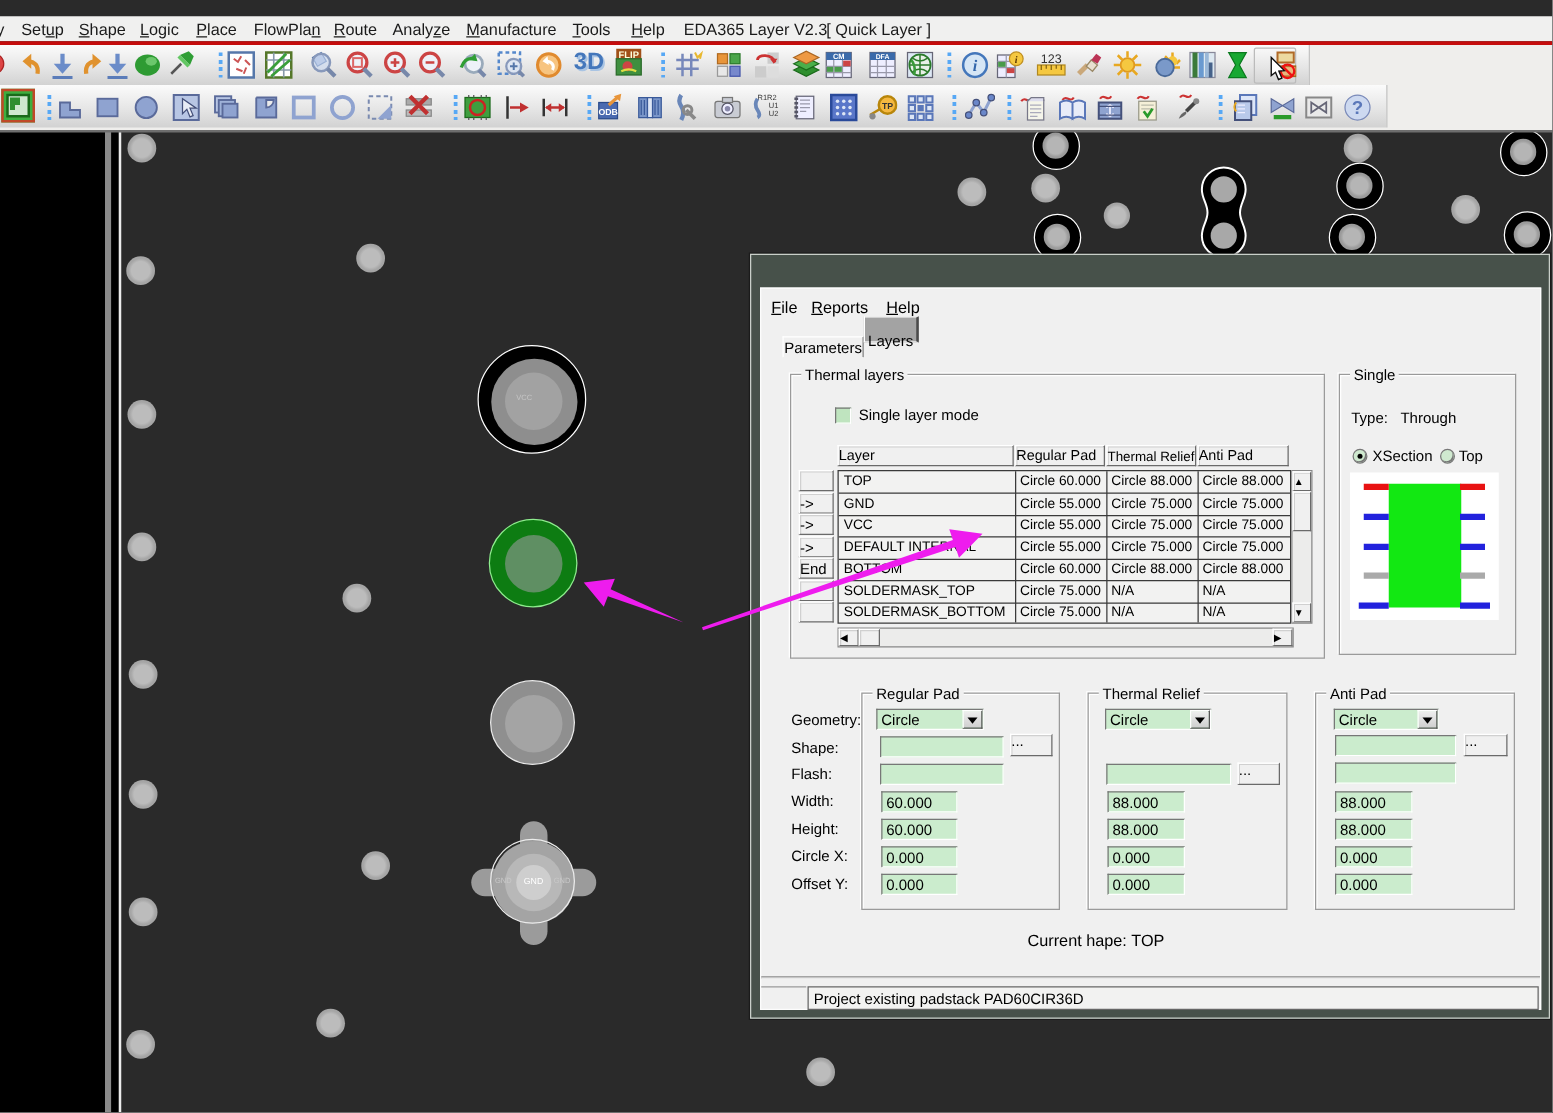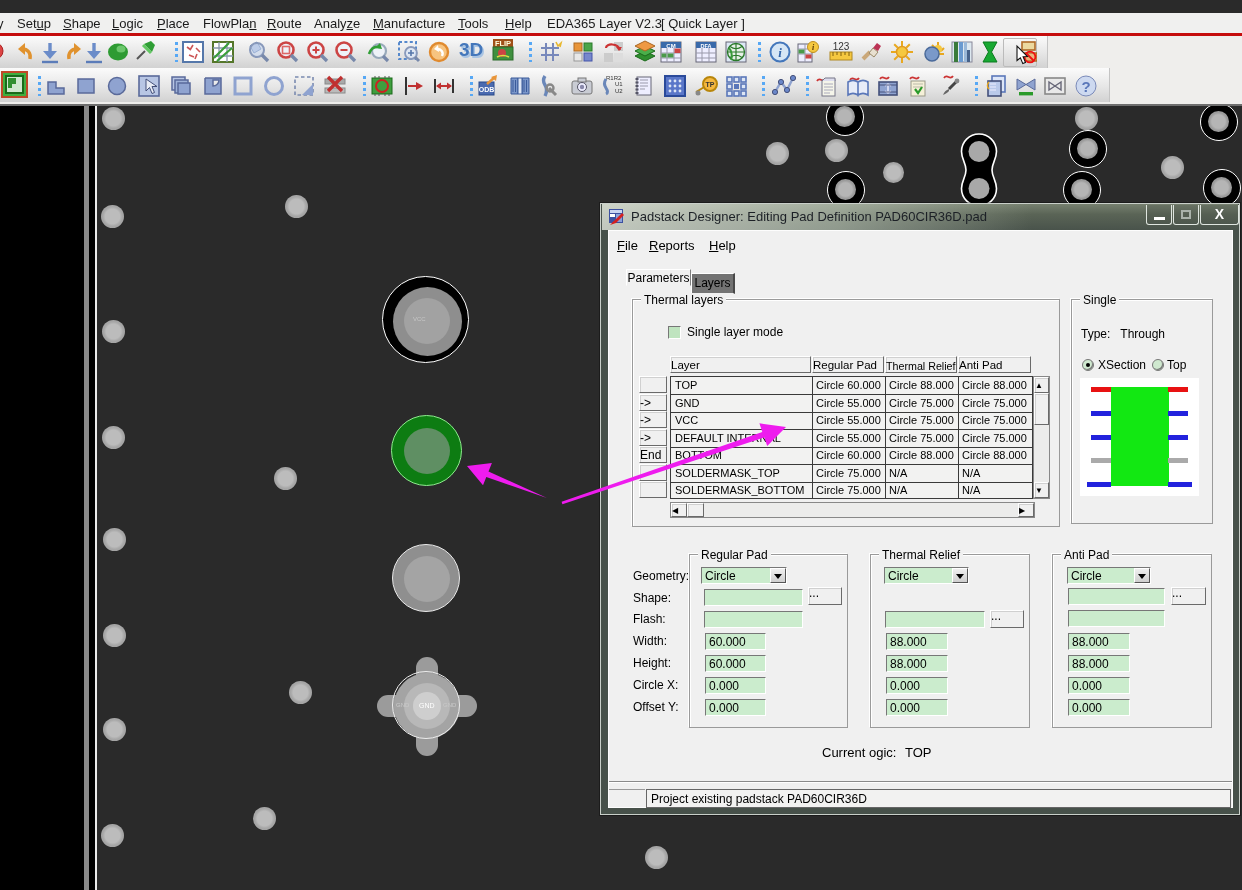--- a/index.html
+++ b/index.html
@@ -494,45 +494,26 @@
 <div class="a" style="left:377px;top:591px;width:100px;height:22px;border-radius:11px;background:#9b9b9b"></div>
 <div class="a" style="left:394px;top:569px;width:66px;height:66px;border-radius:50%;background:#a4a4a4"></div>
 <div class="a" style="left:404px;top:579px;width:46px;height:46px;border-radius:50%;background:#b8b8b8"></div>
 <div class="a" style="left:413px;top:588px;width:28px;height:28px;border-radius:50%;background:#cecece"></div>
 <div class="a" style="left:392px;top:567px;width:68px;height:68px;border-radius:50%;border:1px solid #ececec"></div>
 <div class="a" style="left:419px;top:598px;font-size:7px;color:#fff">GND</div>
 <div class="a" style="left:396px;top:598px;font-size:6px;color:#c9c9c9">GND</div>
 <div class="a" style="left:443px;top:598px;font-size:6px;color:#c9c9c9">GND</div>
 </div>
 <div class="a" id="dlg">
-<div class="a" id="dtitle">
-        <div class="a" id="dglow"></div>
-        <div class="a" id="dtext">Padstack Designer: Editing Pad Definition PAD60CIR36D.pad</div>
-        <svg class="a" style="left:7px;top:5px;width:16px;height:16px" viewBox="0 0 16 16">
-          <rect x="0" y="0" width="14" height="14" fill="#3c50a0"></rect>
-          <rect x="1" y="1" width="12" height="3" fill="#c8d4f0"></rect>
-          <rect x="1" y="5" width="5" height="3" fill="#fff"></rect>
-          <rect x="7" y="5" width="6" height="8" fill="#8aa0d8"></rect>
-          <path d="M3 14L13 4l2 2-8 8z" fill="#d42020"></path>
-          <path d="M1 16l4-4 2 2z" fill="#d42020"></path>
-        </svg>
-<div class="a" style="left:544px;top:1px;width:26px;height:20px;border:1px solid #dfe5df;border-top:0;border-radius:0 0 3px 3px;background:rgba(70,80,70,.25)">
-          <div class="a" style="left:7px;top:12px;width:11px;height:3px;background:#fff"></div>
-        </div>
-<div class="a" style="left:571px;top:1px;width:26px;height:20px;border:1px solid #dfe5df;border-top:0;border-radius:0 0 3px 3px;background:rgba(70,80,70,.25)">
-          <div class="a" style="left:7px;top:5px;width:10px;height:9px;border:2px solid #aab2aa"></div>
-        </div>
-<div class="a" style="left:598px;top:1px;width:39px;height:20px;border:1px solid #dfe5df;border-top:0;border-radius:0 0 3px 3px;background:rgba(70,80,70,.25);color:#fff;font-size:14px;font-weight:bold;text-align:center;line-height:19px;font-family:'Liberation Sans'">X</div>
-      </div>
 <div class="a" id="dclient">
         <div class="lbl" style="left:8px;top:7px;font-size:13px"><u>F</u>ile</div>
 <div class="lbl" style="left:40px;top:7px;font-size:13px"><u>R</u>eports</div>
 <div class="lbl" style="left:100px;top:7px;font-size:13px"><u>H</u>elp</div>
 <div class="a" style="left:17px;top:38px;width:65px;height:17px;background:#f0f0f0;border:1px solid;border-color:#fff #808080 #f0f0f0 #fff;font-size:12px;text-align:center;padding-top:1px">Parameters</div>
-<div class="a" style="left:82px;top:42px;width:44px;height:21px;background:#737373;border:1px solid;border-color:#fff #4a4a4a #f0f0f0 #fff;border-right-width:2px;font-size:12px;text-align:center;padding-top:2px">Layers</div>
+<div class="a" style="left:82px;top:22px;width:44px;height:21px;background:#a3a3a3;border:1px solid;border-color:#fff #4a4a4a #f0f0f0 #fff;border-right-width:2px;font-size:12px;text-align:center;padding-top:12px">Layers</div>
 <div class="gb" style="left:23px;top:68px;width:428px;height:228px">
           <s>Thermal layers</s>
         </div>
 <div class="a" style="left:59px;top:95px;width:13px;height:13px;background:#bfe4bf;border:1px solid;border-color:#777 #fff #fff #777"></div>
 <div class="lbl" style="left:78px;top:94px">Single layer mode</div>
 <div class="btn3" style="left:61px;top:125px;width:141px;height:17px;padding-top:2px;font-size:11.5px">Layer</div>
 <div class="btn3" style="left:203px;top:125px;width:72px;height:17px;padding-top:2px;font-size:11.5px">Regular Pad</div>
 <div class="btn3" style="left:276px;top:125px;width:72px;height:17px;padding-top:3px;font-size:10.7px">Thermal Relief</div>
 <div class="btn3" style="left:349px;top:125px;width:73px;height:17px;padding-top:2px;font-size:11.5px">Anti Pad</div>
 <div class="btn3" style="left:30px;top:145px;width:28px;height:17px;padding-top:14px;font-size:12px">Bgn</div>
@@ -645,21 +626,21 @@
 <div class="fld" style="left:277px;top:446px;width:62px;height:17px">0.000</div>
 <div class="fld" style="left:277px;top:468px;width:62px;height:17px">0.000</div>
 <div class="fld" style="left:458px;top:336px;width:84px;height:17px">Circle<i class="cbtn"></i></div>
 <div class="fld" style="left:459px;top:357px;width:97px;height:17px"></div>
 <div class="btn3" style="left:562px;top:356px;width:35px;height:18px;line-height:10px;font-size:12px">...</div>
 <div class="fld" style="left:459px;top:379px;width:97px;height:17px"></div>
 <div class="fld" style="left:459px;top:402px;width:62px;height:17px">88.000</div>
 <div class="fld" style="left:459px;top:424px;width:62px;height:17px">88.000</div>
 <div class="fld" style="left:459px;top:446px;width:62px;height:17px">0.000</div>
 <div class="fld" style="left:459px;top:468px;width:62px;height:17px">0.000</div>
-<div class="lbl" style="left:213px;top:514px;font-size:13px">Current ogic:</div>
+<div class="lbl" style="left:213px;top:514px;font-size:13px">Current hape:</div>
 <div class="lbl" style="left:296px;top:514px;font-size:13px">TOP</div>
 <div class="a" style="left:0;top:550px;width:623px;height:2px;background:#8a8a8a;border-bottom:1px solid #fff"></div>
 <div class="a" style="left:0;top:558px;width:36px;height:19px;border-top:1px solid #999"></div>
 <div class="a" style="left:37px;top:558px;width:585px;height:19px;border:1px solid #666;background:#f2f2f1;font-size:12px;padding:2px 0 0 4px">Project existing padstack PAD60CIR36D</div>
       </div>
 </div>
 <svg class="a" style="left:440px;top:400px;width:360px;height:120px" viewBox="440 400 360 120">
 <polygon points="467,466 491.9,463 488.5,471.4 547,498 486.3,477 483,485.3" fill="#ee1cee"></polygon>
 <polygon points="786,427 759.4,423.3 762.3,431.9 561.6,501.8 562.4,504.2 764.3,437.5 767.2,446.1" fill="#ee1cee"></polygon>
 </svg>

